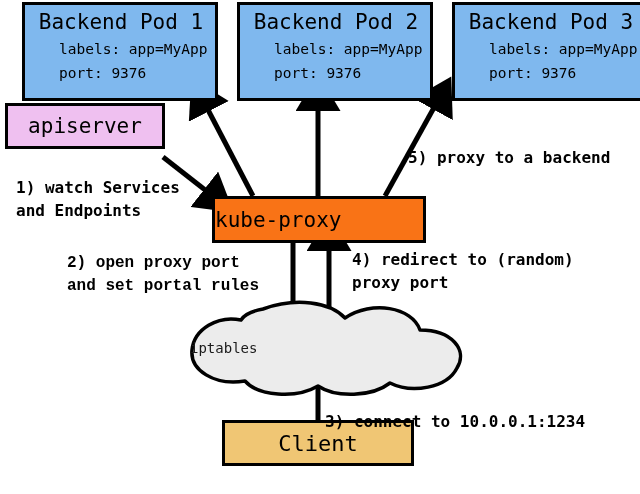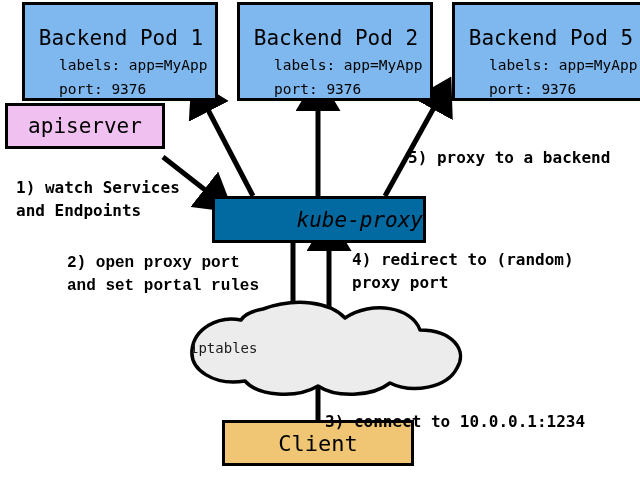--- a/index.html
+++ b/index.html
@@ -28,21 +28,21 @@
 
   .node {
     position: absolute;
     box-sizing: border-box;
     border: 3px solid #000000;
     z-index: 2;
   }
 
   .pod {
     background: #7fb8ee;
-    padding: 18px 8px 0 10px;
+    padding: 2px 8px 0 10px;
   }
   .pod-title {
     font-size: 21px;
     line-height: 30px;
     color: #000000;
     text-align: center;
     letter-spacing: 0px;
     white-space: nowrap;
   }
   .pod-line {
@@ -60,25 +60,24 @@
     align-items: center;
     justify-content: center;
   }
   .apiserver-label {
     font-size: 21px;
     color: #000000;
     white-space: nowrap;
   }
 
   .kubeproxy {
-    background: #0369a1;
+    background: #f97316;
     display: flex;
     align-items: center;
-    justify-content: flex-end;
-    font-style: italic;
+    justify-content: flex-start;
   }
   .kubeproxy-label {
     font-size: 21px;
     color: #000000;
     white-space: nowrap;
   }
 
   .client {
     background: #f0c674;
     display: flex;
@@ -158,21 +157,21 @@
     <div class="pod-line">port: 9376</div>
   </div>
 
   <div class="node pod" style="left:237px; top:2px; width:196px; height:99px;">
     <div class="pod-title">Backend Pod 2</div>
     <div class="pod-line">labels: app=MyApp</div>
     <div class="pod-line">port: 9376</div>
   </div>
 
   <div class="node pod" style="left:452px; top:2px; width:196px; height:99px;">
-    <div class="pod-title">Backend Pod 5</div>
+    <div class="pod-title">Backend Pod 3</div>
     <div class="pod-line">labels: app=MyApp</div>
     <div class="pod-line">port: 9376</div>
   </div>
 
   <div class="node apiserver" style="left:5px; top:103px; width:160px; height:46px;">
     <span class="apiserver-label">apiserver</span>
   </div>
 
   <div class="node kubeproxy" style="left:212px; top:196px; width:214px; height:47px;">
     <span class="kubeproxy-label">kube-proxy</span>

